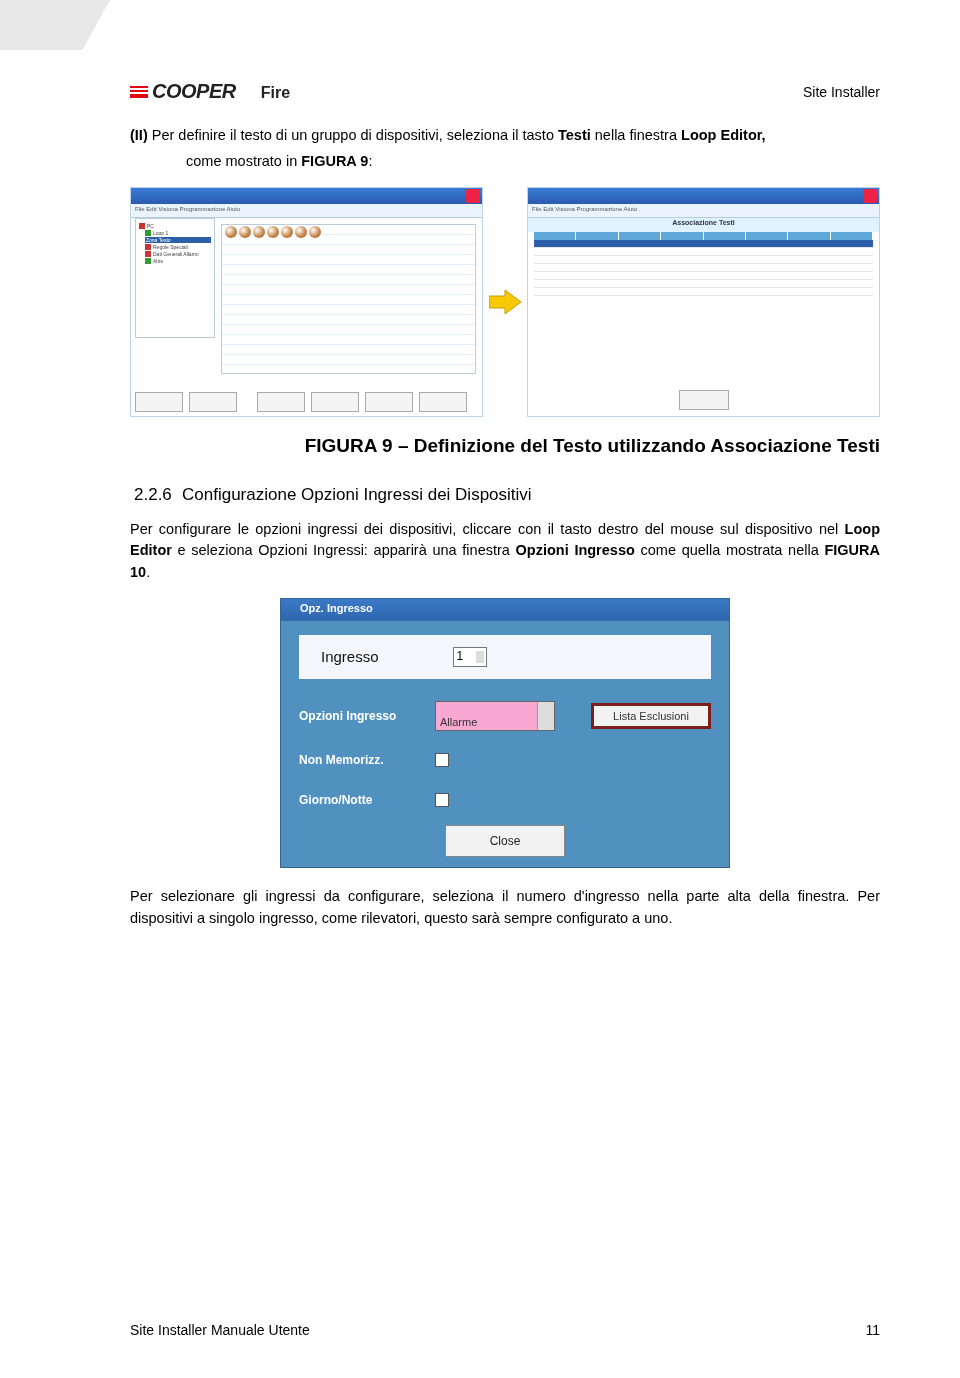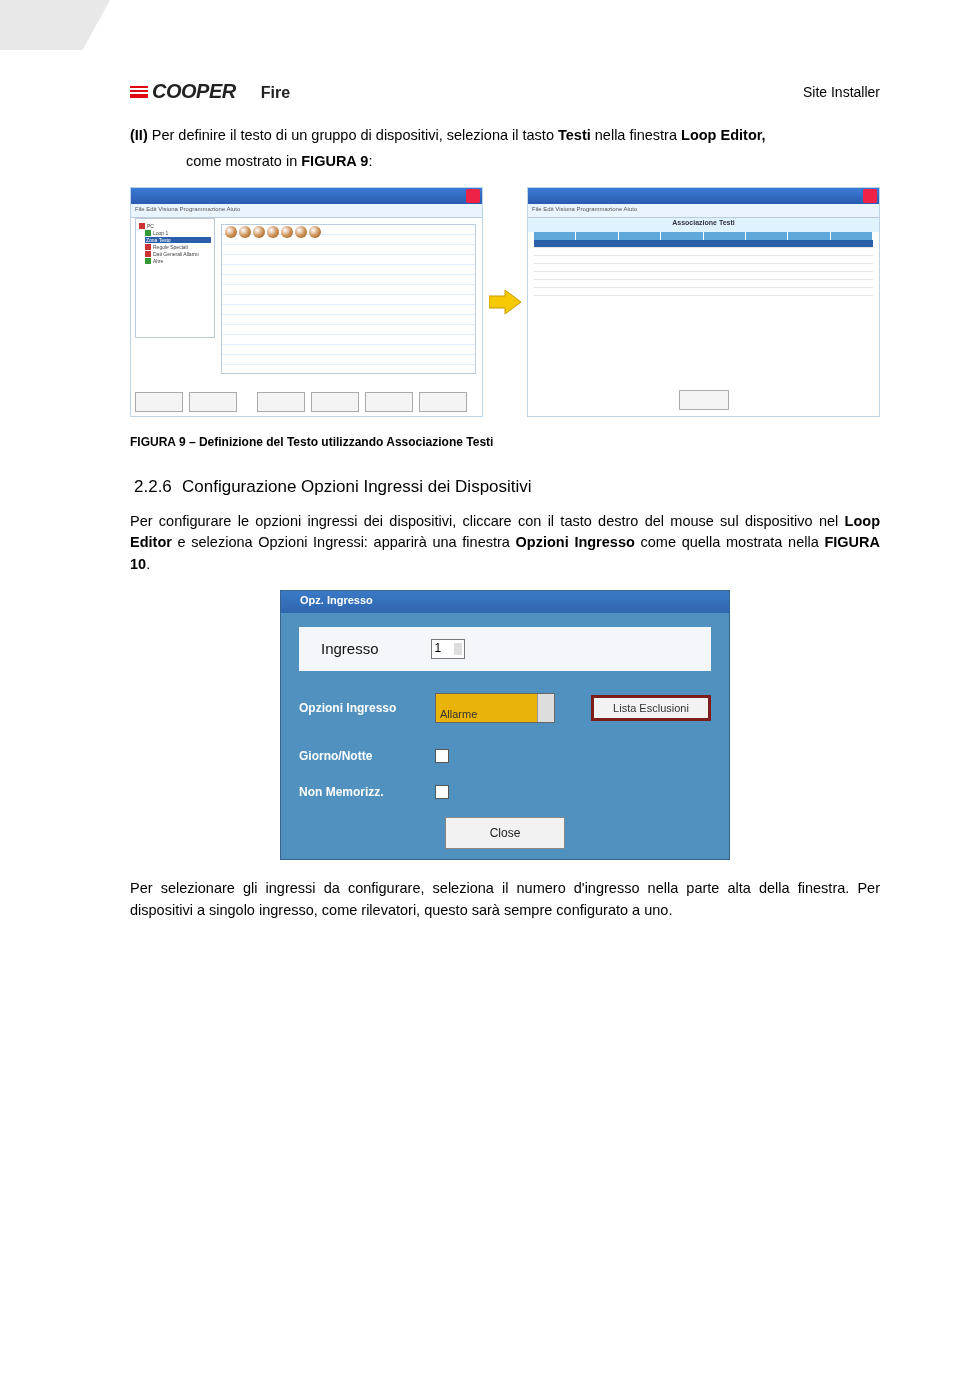--- a/index.html
+++ b/index.html
@@ -58,36 +58,36 @@
   .sb-table .trow { display:flex; height:8px; font-size:5px; color:#333; border-bottom:1px solid #e5e5e5; }
   .sb-table .trow.sel { background:#2b5faa; }
   .sb-table .td { flex:1; }
   .sb-bot { position:absolute; bottom:6px; left:0; right:0; display:flex; justify-content:center; }
   .sb-bot .sa-btn { width:50px; }
   .arrow-mid {
     width:32px; height:24px; position:relative; flex:0 0 32px;
     display:flex; align-items:center; justify-content:center;
   }
   .arrow-mid svg { width:32px; height:24px; }
-  .caption { text-align:left; font-weight:700; font-size:12px; margin: 4px 0 28px; }
+  .caption { text-align:right; font-weight:700; font-size:19px; margin: 4px 0 28px; }
   .section-num { font-size: 17px; margin: 8px 4px 14px; }
   .sect-no { display:inline-block; width:48px; }
   .dialog-wrap { display:flex; justify-content:center; margin: 14px 0 18px; }
   .dialog {
     width: 450px; background: #5191bf; border:1px solid #36648b; font-size:12px;
   }
   .dlg-title { height:22px; background: linear-gradient(#3b7ac7,#2f66ae); color:#fff; font-weight:700; font-size:11px; padding:3px 19px; }
   .dlg-body { padding: 14px 18px 10px; }
-  .dlg-head { background:#f3f6fb; height:44px; display:flex; align-items:center; padding:0 22px; gap:52px; }
+  .dlg-head { background:#f3f6fb; height:44px; display:flex; align-items:center; padding:0 22px; gap:74px; }
   .dlg-head-lbl { font-size:15px; color:#111; }
   .dlg-num { width:34px; height:20px; border:1px solid #777; background:#fff; font-size:12px; padding:1px 3px; position:relative; }
   .dlg-num::after { content:""; position:absolute; right:2px; top:3px; width:8px; height:12px; background:#ddd; }
   .dlg-row { display:flex; align-items:center; margin-top:22px; gap:16px; }
   .dlg-lbl { width:120px; color:#fff; font-weight:700; font-size:12px; }
-  .combo { width:120px; height:20px; background:#eab308; border:1px solid #666; font-size:11px; padding:14px 4px; position:relative; color:#333; }
+  .combo { width:120px; height:20px; background:#f9a8d4; border:1px solid #666; font-size:11px; padding:14px 4px; position:relative; color:#333; }
   .combo::after { content:""; position:absolute; right:0; top:0; width:16px; height:100%; background:#ddd; border-left:1px solid #999; }
   .side-btn { margin-left:20px; width:120px; height:26px; background:#f2f2f2; border:3px solid #7f1d1d; font-size:11px; display:flex; align-items:center; justify-content:center; color:#333; }
   .chk { width:14px; height:14px; background:#fff; border:1px solid #555; }
   .dlg-bot { display:flex; justify-content:center; margin-top:18px; }
   .close-btn { width:120px; height:32px; background:#f2f2f2; border:1px solid #888; display:flex; align-items:center; justify-content:center; font-size:12px; color:#222; }
   .footer { position:absolute; bottom:40px; left:130px; right:80px; display:flex; justify-content:space-between; font-size:14px; }
 </style>
 </head>
 <body>
 
@@ -279,32 +279,36 @@
       <div class="dlg-body">
         <div class="dlg-head">
           <span class="dlg-head-lbl">Ingresso</span>
           <span class="dlg-num">1</span>
         </div>
         <div class="dlg-row">
           <span class="dlg-lbl">Opzioni Ingresso</span>
           <span class="combo">Allarme</span>
           <span class="side-btn">Lista Esclusioni</span>
         </div>
+        <div class="dlg-row">
+          <span class="dlg-lbl">Non Memorizz.</span>
+          <span class="chk"></span>
+        </div>
         <div class="dlg-row" style="margin-top:26px">
           <span class="dlg-lbl">Giorno/Notte</span>
           <span class="chk"></span>
         </div>
-        <div class="dlg-row">
-          <span class="dlg-lbl">Non Memorizz.</span>
-          <span class="chk"></span>
-        </div>
         <div class="dlg-bot">
           <span class="close-btn">Close</span>
         </div>
       </div>
     </div>
   </div>
 
 
   <p class="body-text">Per selezionare gli ingressi da configurare, seleziona il numero d'ingresso nella parte alta della finestra. Per dispositivi a singolo ingresso, come rilevatori, questo sarà sempre configurato a uno.</p>
 
+  <div class="footer">
+    <span>Site Installer Manuale Utente</span>
+    <span>11</span>
+  </div>
 
 </div>
 
 </body></html>

